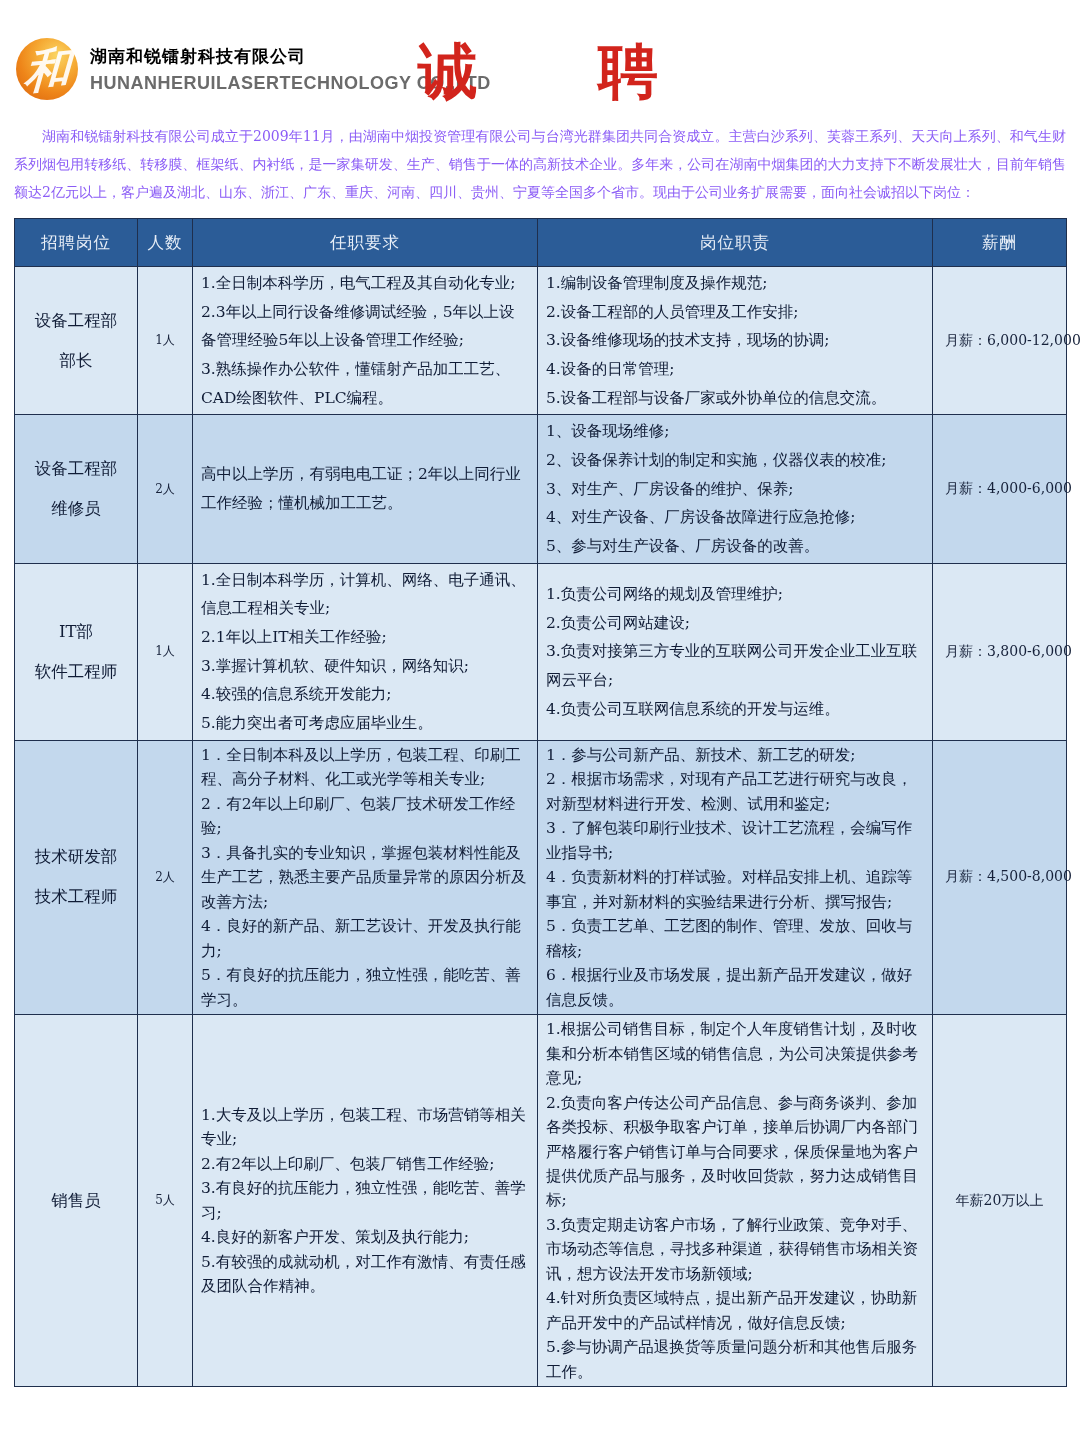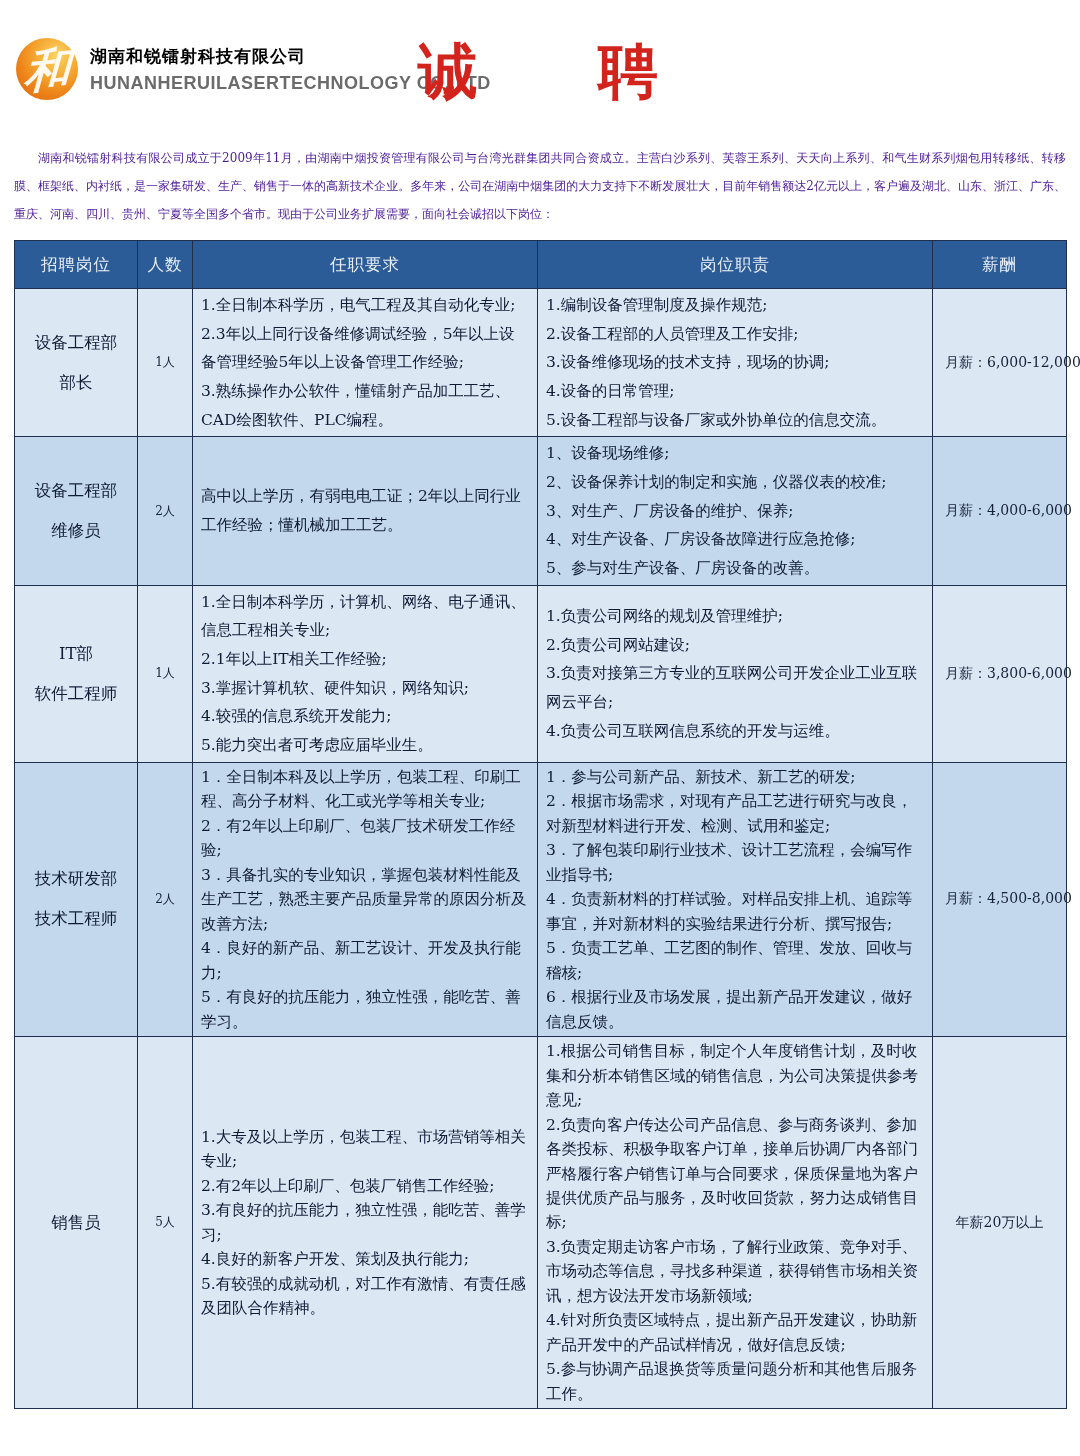--- a/index.html
+++ b/index.html
@@ -44,24 +44,24 @@
   .poster-title {
     position: absolute; left: 0; right: 4px; top: -2px;
     text-align: center;
     font-size: 60px; font-weight: bold; color: #d2241c;
     font-family: "DejaVu Serif", "Liberation Serif", serif;
   }
   .title-gap { display: inline-block; width: 120px; }
 
   
   .intro {
-    margin: 28px 14px 12px 14px;
-    font-size: 12px; line-height: 28px;
+    margin: 6px 14px 12px 14px;
+    font-size: 14px; line-height: 28px;
     text-align: justify; text-indent: 2em;
-    color: #4c1d95;
+    color: #8b5cf6;
   }
 
   
   table.jobs {
     width: 1052px; margin: 0 14px;
     border-collapse: collapse;
     table-layout: fixed;
   }
   table.jobs col.c-pos { width: 123px; }
   table.jobs col.c-num { width: 55px; }

